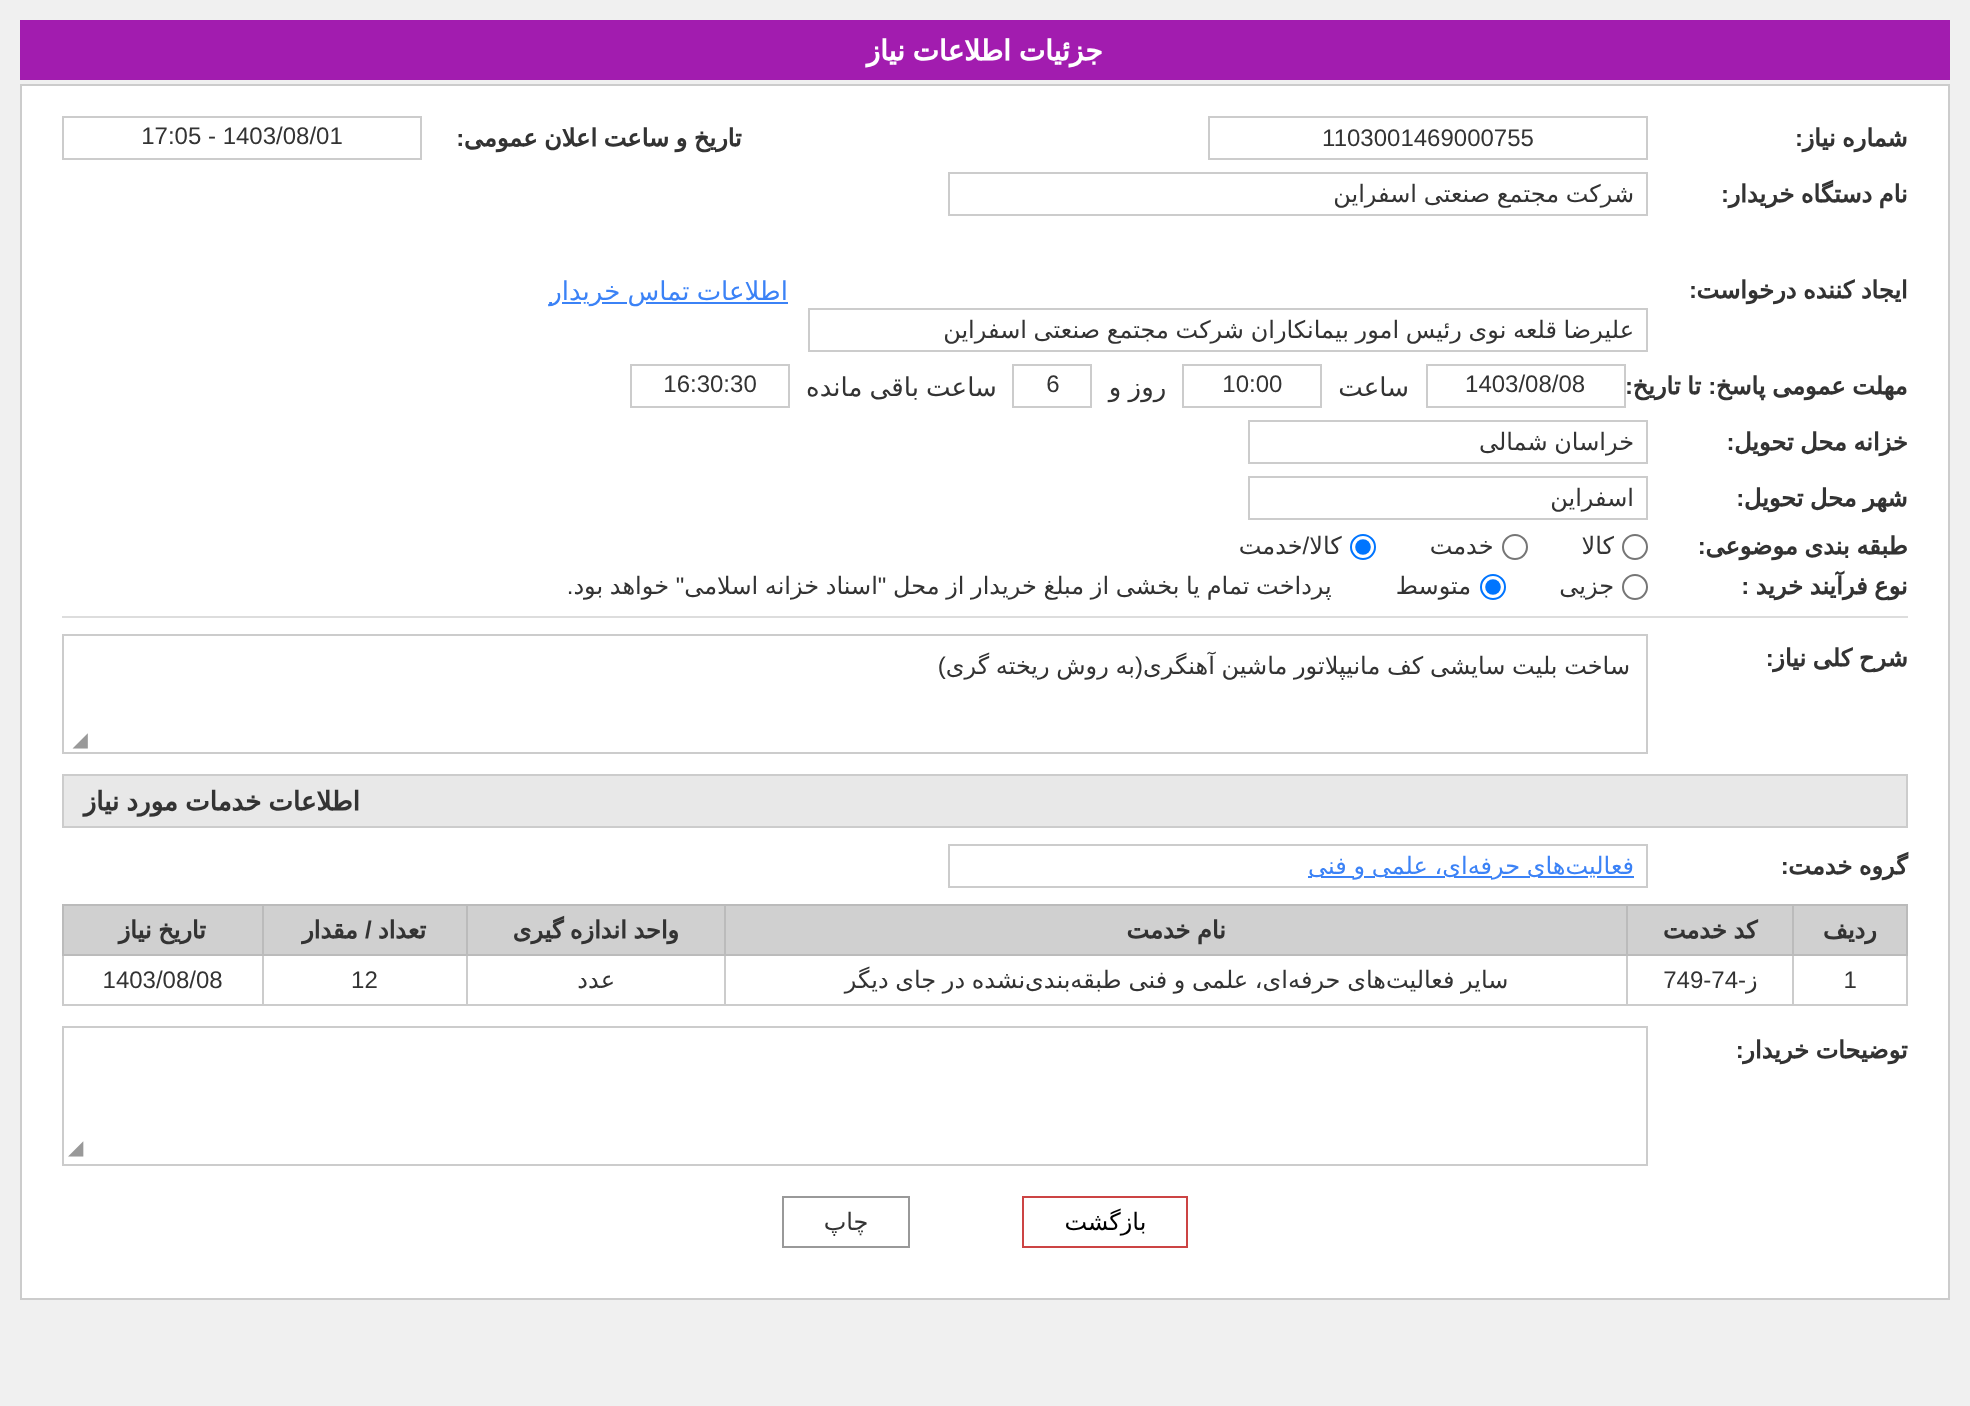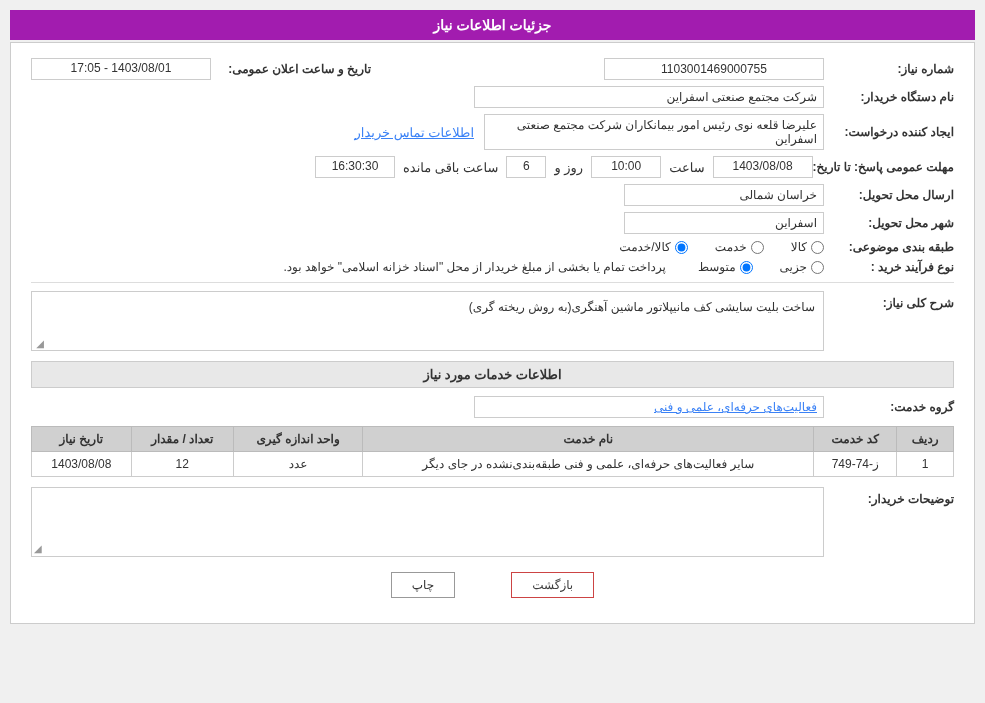--- a/index.html
+++ b/index.html
@@ -20,21 +20,21 @@
       background: white;
       border: 1px solid #ccc;
       padding: 15px 20px;
     }
     .section-title {
       background: #e8e8e8;
       border: 1px solid #ccc;
       padding: 5px 10px;
       font-weight: bold;
       margin: 10px 0 8px 0;
-      text-align: center;
+      text-align: left;
       font-size: 13px;
     }
     .input-field {
       border: 1px solid #ccc;
       padding: 3px 6px;
       background: white;
       font-family: Tahoma, Arial, sans-serif;
       font-size: 12px;
       direction: rtl;
       min-height: 22px;
@@ -135,21 +135,21 @@
       font-size: 12px;
       cursor: pointer;
       border: 1px solid #999;
     }
     .btn-print {
       background: white;
       color: #333;
     }
     .btn-back {
       background: white;
-      color: #404040;
+      color: #000000;
       border: 1px solid #cc4444;
       margin-left: 46px;
     }
     .content-area {
       position: relative;
       z-index: 1;
     }
     .two-col-row {
       display: flex;
       align-items: center;
@@ -202,40 +202,40 @@
       <div class="two-col-row" style="margin-bottom:6px;">
         <span class="col-label" style="min-width:130px;">نام دستگاه خریدار:</span>
         <span style="flex:1;">
           <span class="input-field" style="display:inline-block; width:350px;">شرکت مجتمع صنعتی اسفراین</span>
         </span>
       </div>
 
       <div class="two-col-row" style="margin-bottom:6px;">
         <span class="col-label" style="min-width:130px;">ایجاد کننده درخواست:</span>
         <span style="flex:1; display:flex; align-items:center; gap:10px;">
-          <span class="input-field" style="display:inline-block; width:340px;">علیرضا قلعه نوی رئیس امور بیمانکاران شرکت مجتمع صنعتی اسفراین</span>
+          <span class="input-field" style="display:inline-block; width:420px;margin-top:40px;">علیرضا قلعه نوی رئیس امور بیمانکاران شرکت مجتمع صنعتی اسفراین</span>
           <span class="link-style">اطلاعات تماس خریدار</span>
         </span>
       </div>
 
       <div class="two-col-row" style="margin-bottom:6px;">
         <span class="col-label" style="min-width:130px;">مهلت عمومی پاسخ: تا تاریخ:</span>
         <span style="flex:1; display:flex; align-items:center; gap:8px; direction:rtl;">
           <span class="input-field small-input" style="width:100px; display:inline-block; text-align:center;">1403/08/08</span>
           <span>ساعت</span>
           <span class="input-field small-input" style="width:70px; display:inline-block; text-align:center;">10:00</span>
           <span>روز و</span>
           <span class="input-field small-input" style="width:40px; display:inline-block; text-align:center;">6</span>
           <span>ساعت باقی مانده</span>
           <span class="input-field small-input" style="width:80px; display:inline-block; text-align:center;">16:30:30</span>
         </span>
       </div>
 
       <div class="two-col-row" style="margin-bottom:6px;">
-        <span class="col-label" style="min-width:130px;">ارسال محل تحویل:</span>
+        <span class="col-label" style="min-width:130px;">خزانه محل تحویل:</span>
         <span style="flex:1;">
           <span class="input-field" style="display:inline-block; width:200px;">خراسان شمالی</span>
         </span>
       </div>
 
       <div class="two-col-row" style="margin-bottom:6px;">
         <span class="col-label" style="min-width:130px;">شهر محل تحویل:</span>
         <span style="flex:1;">
           <span class="input-field" style="display:inline-block; width:200px;">اسفراین</span>
         </span>

